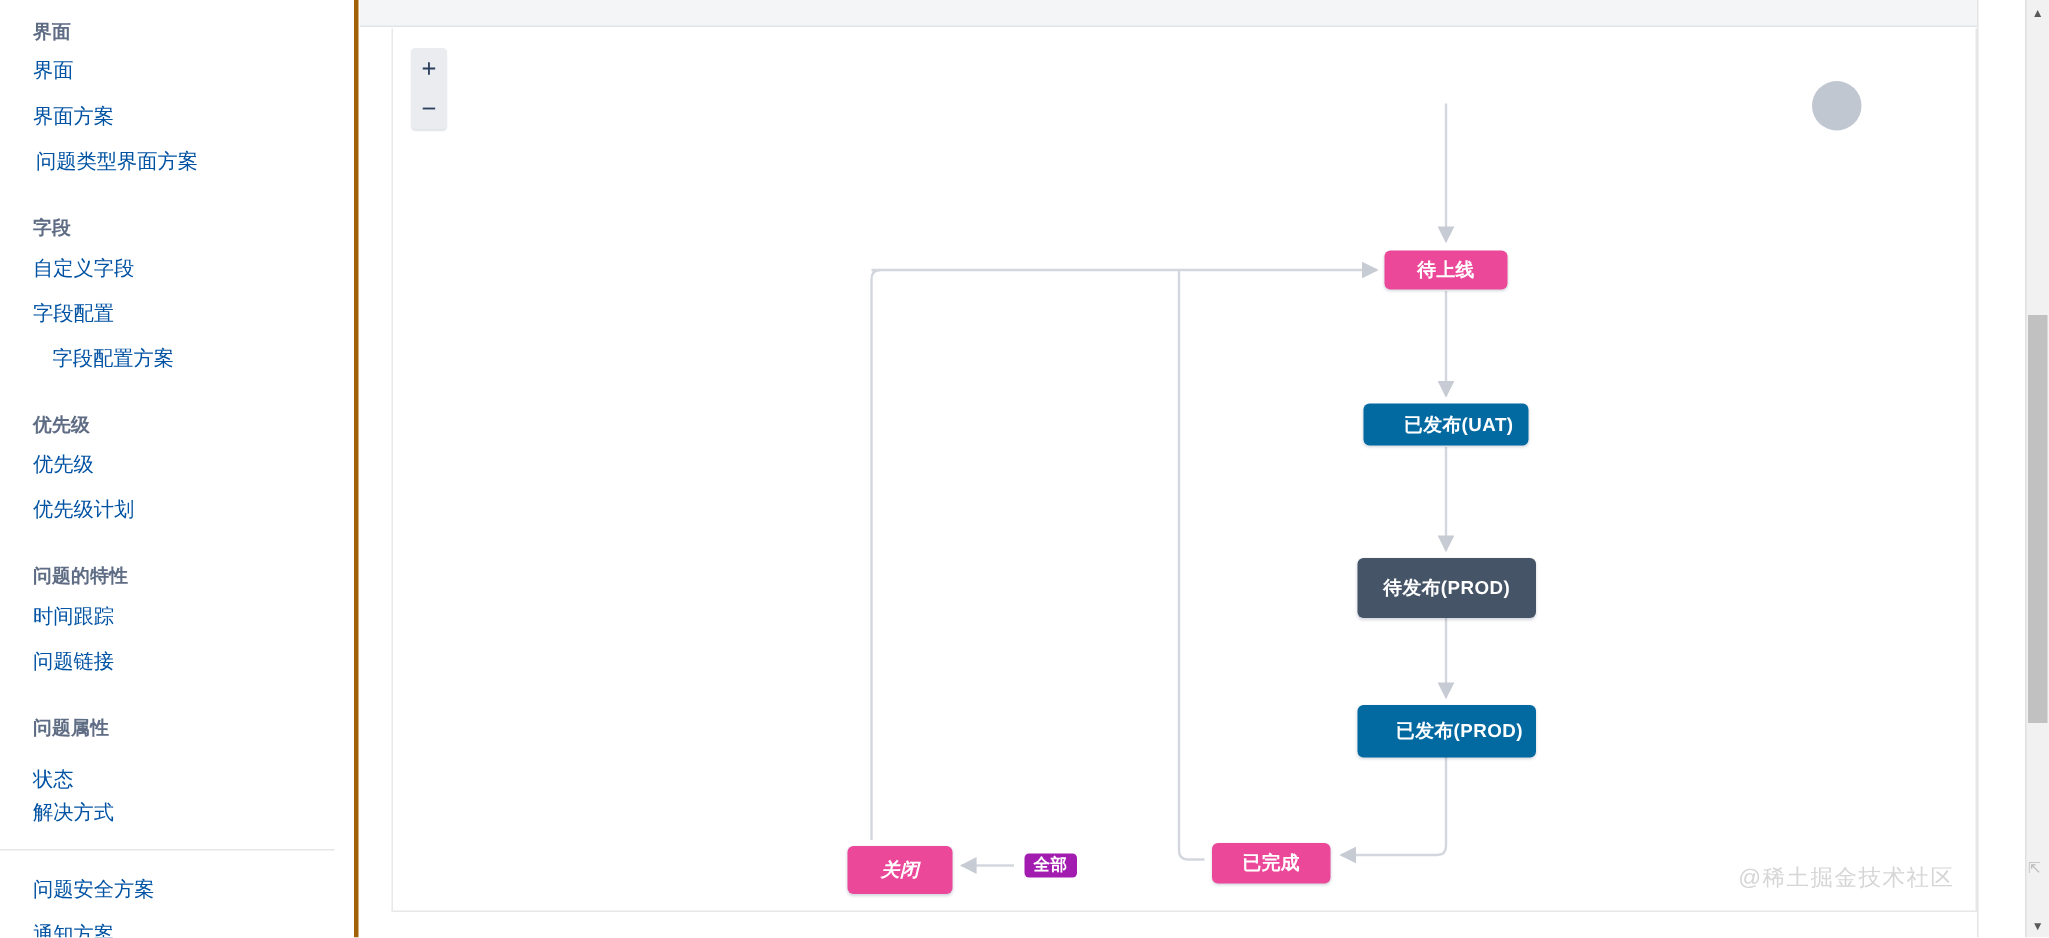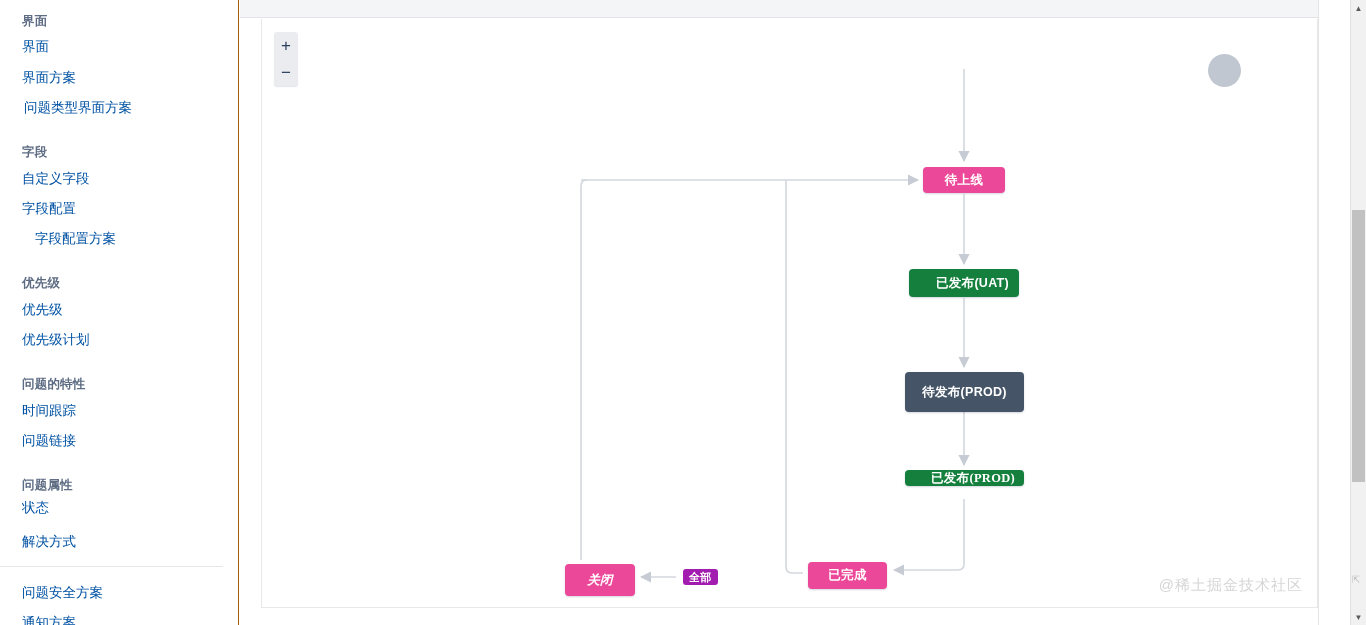--- a/index.html
+++ b/index.html
@@ -16,21 +16,21 @@
     height: 625px;
     background: #ffffff;
   }
 
   
   #sidebar {
     position: absolute;
     left: 0; top: 0;
     width: 239px; height: 625px;
     background: #ffffff;
-    border-right: 1px solid #a16207;
+    border-right: 3px solid #a16207;
     overflow: hidden;
   }
   .side-heading {
     font-size: 12.5px;
     font-weight: bold;
     color: #5e6c84;
     padding: 0 0 0 22px;
     line-height: 14px;
     letter-spacing: 0.2px;
   }
@@ -105,21 +105,21 @@
     border-radius: 4px;
     font-size: 12.5px;
     font-weight: bold;
     color: #ffffff;
     letter-spacing: 0.3px;
     cursor: pointer;
     z-index: 10;
     white-space: nowrap;
   }
   .node-green  { background: #ec4899; box-shadow: 0 1px 2px rgba(9,30,66,0.18); }
-  .node-blue   { background: #15803d; box-shadow: 0 1px 2px rgba(9,30,66,0.18); padding-left: 17px; }
+  .node-blue   { background: #0369a1; box-shadow: 0 1px 2px rgba(9,30,66,0.18); padding-left: 17px; }
   .node-slate  { background: #455467; box-shadow: 0 1px 2px rgba(9,30,66,0.18); }
 
   #start-node {
     position: absolute;
     left: 946px; top: 35px;
     width: 33px; height: 33px;
     border-radius: 50%;
     background: #c1c7d0;
     z-index: 10;
     cursor: pointer;
@@ -216,21 +216,21 @@
         <a class="side-link" style="position: absolute; top: 171px;">自定义字段</a>
         <a class="side-link" style="position: absolute; top: 201px;">字段配置</a>
         <a class="side-link" style="position: absolute; top: 231px; margin-left: 13px;">字段配置方案</a>
         <div class="side-heading" style="position: absolute; top: 276px;">优先级</div>
         <a class="side-link" style="position: absolute; top: 302px;">优先级</a>
         <a class="side-link" style="position: absolute; top: 332px;">优先级计划</a>
         <div class="side-heading" style="position: absolute; top: 377px;">问题的特性</div>
         <a class="side-link" style="position: absolute; top: 403px;">时间跟踪</a>
         <a class="side-link" style="position: absolute; top: 433px;">问题链接</a>
         <div class="side-heading" style="position: absolute; top: 478px;">问题属性</div>
-        <a class="side-link" style="position: absolute; top: 500px;">状态</a>
+        <a class="side-link" style="position: absolute; top: 512px;">状态</a>
         <a class="side-link" style="position: absolute; top: 534px;">解决方式</a>
         <div class="side-sep" style="position: absolute; top: 566px;"></div>
         <a class="side-link" style="position: absolute; top: 585px;">问题安全方案</a>
         <a class="side-link" style="position: absolute; top: 615px;">通知方案</a>
       </div>
   </nav>
 
   <div id="toolbar-strip">
     
   </div>
@@ -273,21 +273,21 @@
         <path d="M 319 161 L 656 161"></path>
       </g>
     </svg>
 
     <div id="start-node"></div>
 
     <div id="nodes-layer">
         <div class="node node-green" style="left: 661px; top: 148px; width: 82px; height: 26px;">待上线</div>
         <div class="node node-blue" style="left: 647px; top: 250px; width: 110px; height: 28px;">已发布(UAT)</div>
         <div class="node node-slate" style="left: 643px; top: 353px; width: 119px; height: 40px;">待发布(PROD)</div>
-        <div class="node node-blue" style="left: 643px; top: 451px; width: 119px; height: 16px; font-family: Liberation Serif, serif;">已发布(PROD)</div>
+        <div class="node node-blue" style="left: 643px; top: 451px; width: 119px; height: 35px;">已发布(PROD)</div>
         <div class="node node-green" style="left: 546px; top: 543px; width: 79px; height: 27px;">已完成</div>
         <div class="node node-green" style="left: 303px; top: 545px; width: 70px; height: 32px; font-style: italic;">关闭</div>
       </div>
 
     <div id="edge-labels-layer">
         <div class="edge-label" style="left: 421px; top: 550px;">全部</div>
       </div>
 
     <div id="watermark">@稀土掘金技术社区</div>
   </div>

